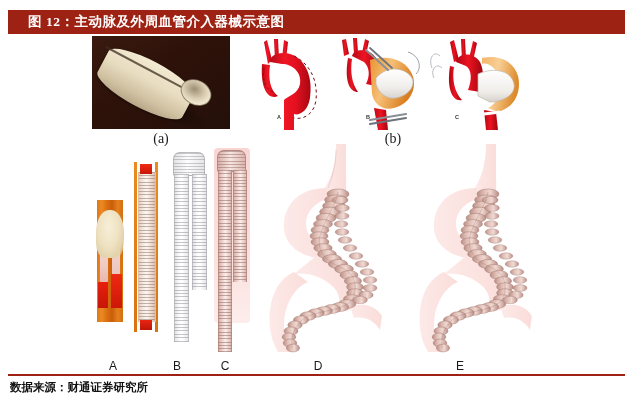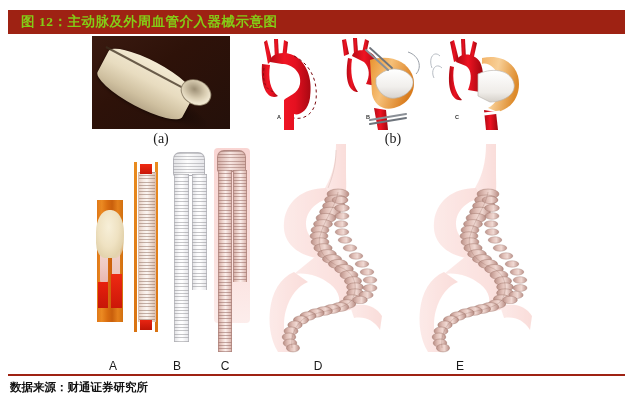--- a/index.html
+++ b/index.html
@@ -16,26 +16,26 @@
   
   #title-bar {
     position: absolute;
     left: 8px; top: 10px;
     width: 617px; height: 24px;
     background: #9e2213;
     display: flex;
     align-items: center;
   }
   #title-bar .title-text {
-    color: #84cc16;
+    color: #ffffff;
     font-family: "Liberation Serif", "DejaVu Serif", serif;
     font-weight: bold;
     font-size: 13.5px;
     letter-spacing: 0.5px;
-    padding-left: 13px;
+    padding-left: 20px;
     white-space: nowrap;
   }
 
   
   #figure-area {
     position: absolute;
     left: 0; top: 34px;
     width: 625px; height: 338px;
     background: #ffffff;
   }

